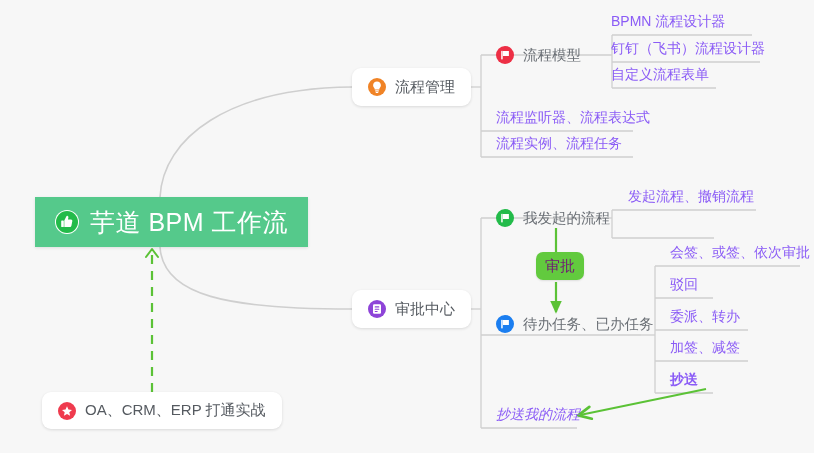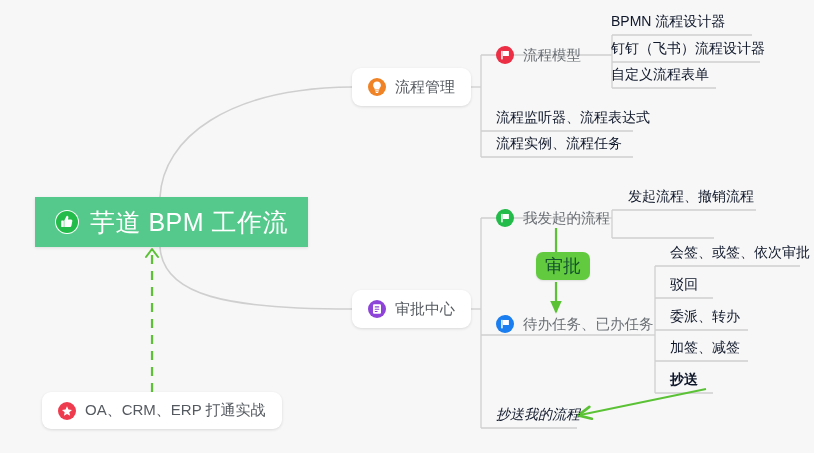--- a/index.html
+++ b/index.html
@@ -69,35 +69,35 @@
     color: #6a6f75;
     font-size: 14.5px;
   }
 
   .leaf-node {
     background: transparent;
     padding: 0 10px 0 8px;
     height: 27px;
   }
   .leaf-node .label {
-    color: #0f172a;
+    color: #8b5cf6;
     font-size: 14px;
   }
 
   .badge-node {
     background: #62ca3e;
     border-radius: 7px;
     padding: 0 9px;
     height: 28px;
     justify-content: center;
     box-shadow: 0 1px 2px rgba(0,0,0,0.10);
   }
   .badge-node .label {
-    color: #14532d;
-    font-size: 18px;
+    color: #701a75;
+    font-size: 15px;
   }
 
   
   .icon {
     width: 18px;
     height: 18px;
     border-radius: 50%;
     margin-right: 9px;
     flex: 0 0 auto;
     display: flex;

